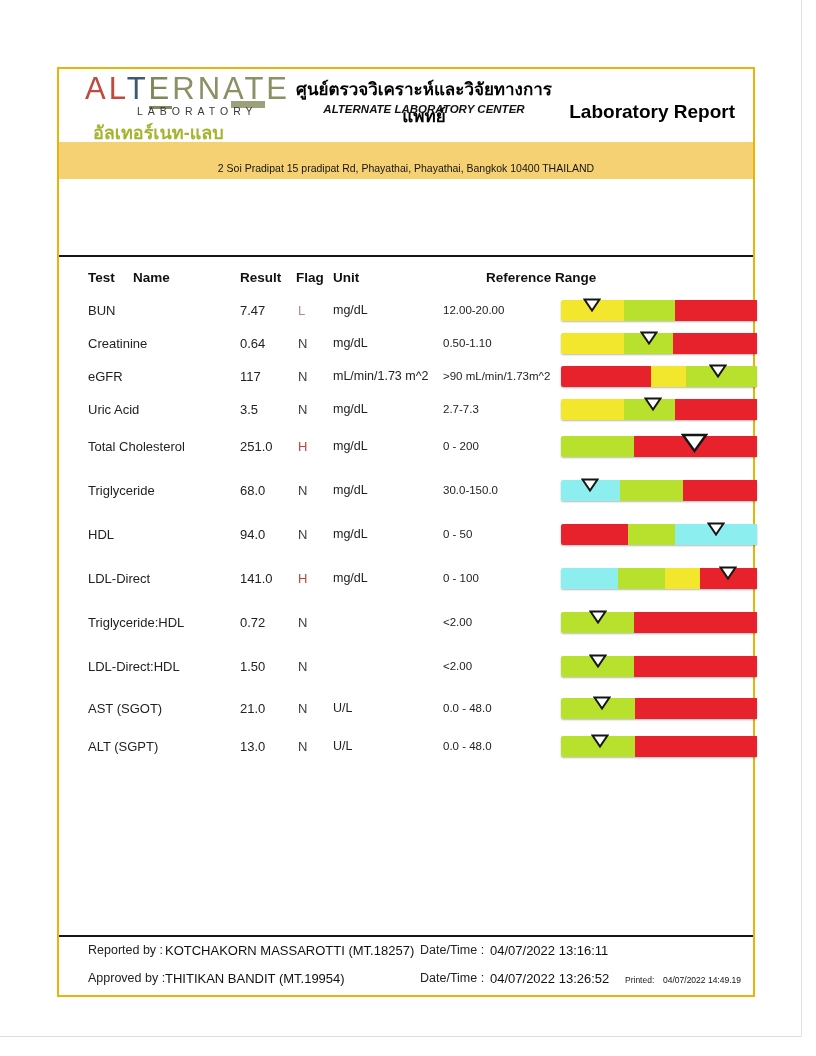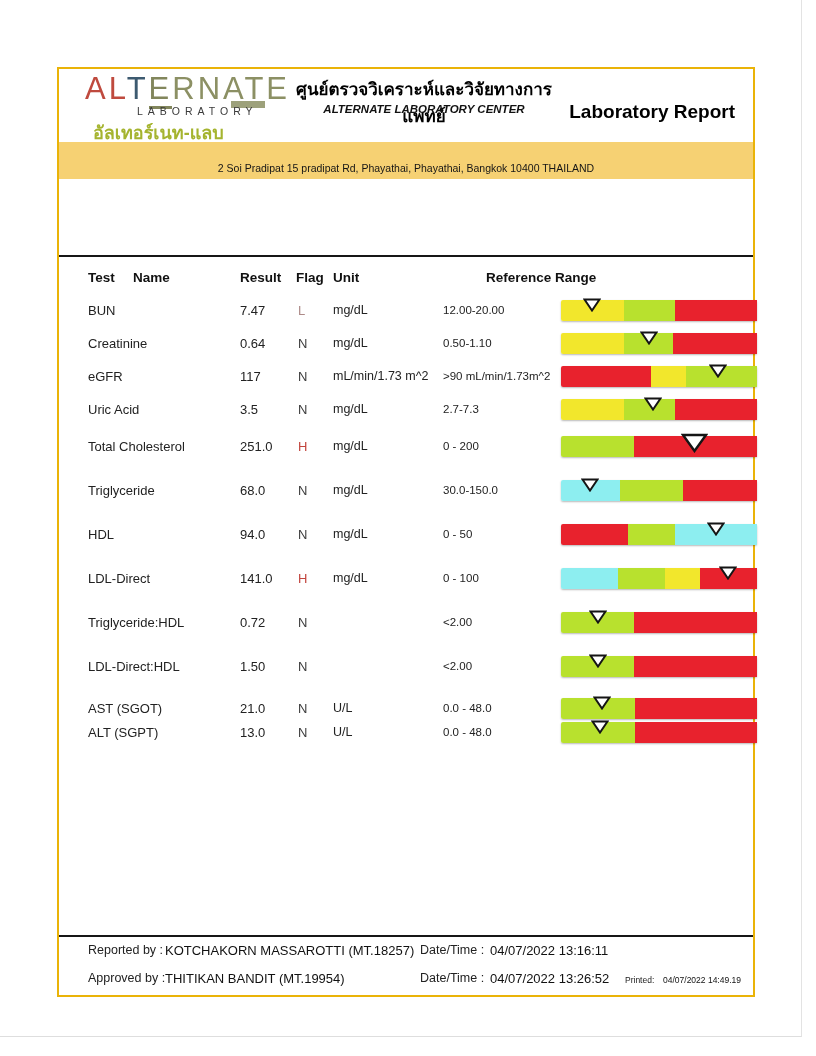--- a/index.html
+++ b/index.html
@@ -243,21 +243,21 @@
         <span class="cell c-unit">U/L</span>
         <span class="cell c-range">0.0 - 48.0</span>
         <div class="bar">
           <div class="seg" style="width: 38%; background: rgb(184, 225, 46);"></div>
           <div class="seg" style="width: 62%; background: rgb(232, 34, 45);"></div>
           <svg width="18" height="14" class="marker" style="left: calc(21% - 9px);">
             <polygon points="1.5,1.5 16.5,1.5 9,12.5" fill="#ffffff" stroke="#151515" stroke-width="2" stroke-linejoin="miter"></polygon>
           </svg>
         </div>
       </div>
-      <div class="row" style="top: 653px;">
+      <div class="row" style="top: 667px;">
         <span class="cell c-name">ALT (SGPT)</span>
         <span class="cell c-result">13.0</span>
         <span class="cell c-flag flag-N">N</span>
         <span class="cell c-unit">U/L</span>
         <span class="cell c-range">0.0 - 48.0</span>
         <div class="bar">
           <div class="seg" style="width: 38%; background: rgb(184, 225, 46);"></div>
           <div class="seg" style="width: 62%; background: rgb(232, 34, 45);"></div>
           <svg width="18" height="14" class="marker" style="left: calc(20% - 9px);">
             <polygon points="1.5,1.5 16.5,1.5 9,12.5" fill="#ffffff" stroke="#151515" stroke-width="2" stroke-linejoin="miter"></polygon>

